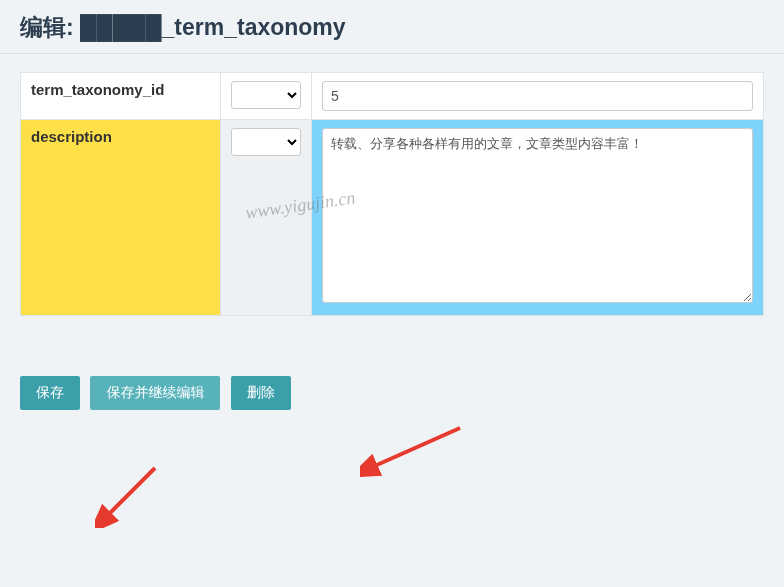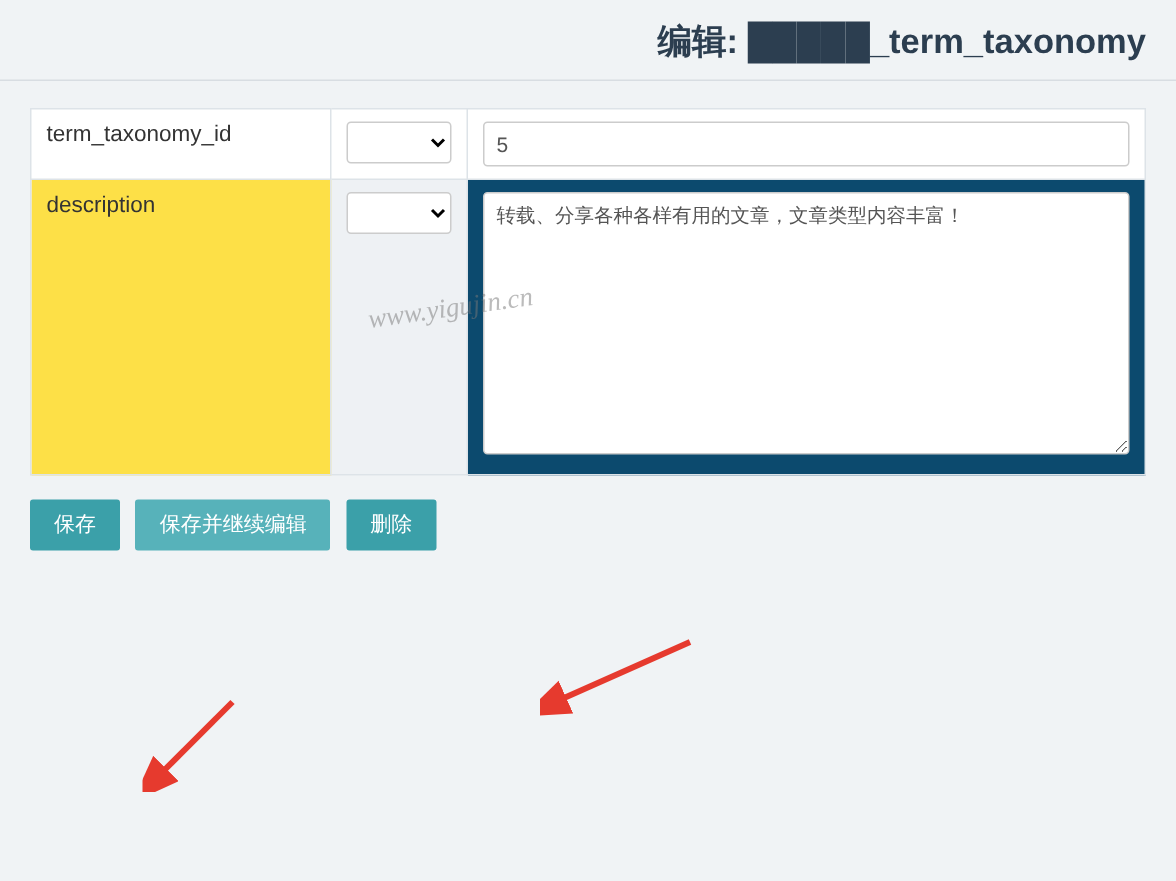--- a/index.html
+++ b/index.html
@@ -11,39 +11,38 @@
     }
     .page-header {
       padding: 12px 20px 10px;
       border-bottom: 1px solid #d8dde2;
       margin-bottom: 18px;
     }
     .page-title {
       font-size: 23px;
       font-weight: bold;
       color: #2c3e50;
-      text-align: right;
     }
     .form-area {
       padding: 0 20px;
     }
     .form-table {
       width: 100%;
       border-collapse: collapse;
       background: #fff;
     }
     .form-table td {
       border: 1px solid #dde3e8;
       padding: 8px 10px;
       vertical-align: top;
     }
     td.label-cell {
       width: 200px;
       font-size: 15px;
-      font-weight: normal;
+      font-weight: bold;
       color: #333;
       background: #fff;
       vertical-align: top;
     }
     td.select-cell {
       width: 90px;
       background: #fff;
       text-align: right;
     }
     td.input-cell {
@@ -78,20 +77,21 @@
       border: 1px solid #ccc;
       border-radius: 3px;
       padding: 6px 8px;
       font-size: 13px;
       color: #555;
       font-family: inherit;
       resize: vertical;
     }
     .button-row {
       padding: 16px 20px;
+      margin-top: 44px;
     }
     .btn {
       display: inline-block;
       border: none;
       color: #fff;
       font-size: 14px;
       padding: 8px 16px;
       border-radius: 2px;
       cursor: pointer;
       font-family: inherit;
@@ -136,21 +136,21 @@
       </td>
       <td class="input-cell">
         <input class="text-input" type="text" value="5" style="">
       </td>
     </tr>
     <tr class="tall-row">
       <td class="label-cell" style="background:#fde047">description</td>
       <td class="select-cell" style="background:#eef1f4">
         <select class="mini-select"><option></option></select>
       </td>
-      <td class="input-cell" style="background:#0c4a6e">
+      <td class="input-cell" style="background:#7dd3fc">
         <textarea class="text-area" style="">转载、分享各种各样有用的文章，文章类型内容丰富！</textarea>
       </td>
     </tr>
   </tbody>
     </table>
 </div>
 
 <div class="button-row">
   <button class="btn btn-primary">保存</button>
   <button class="btn btn-secondary">保存并继续编辑</button>

